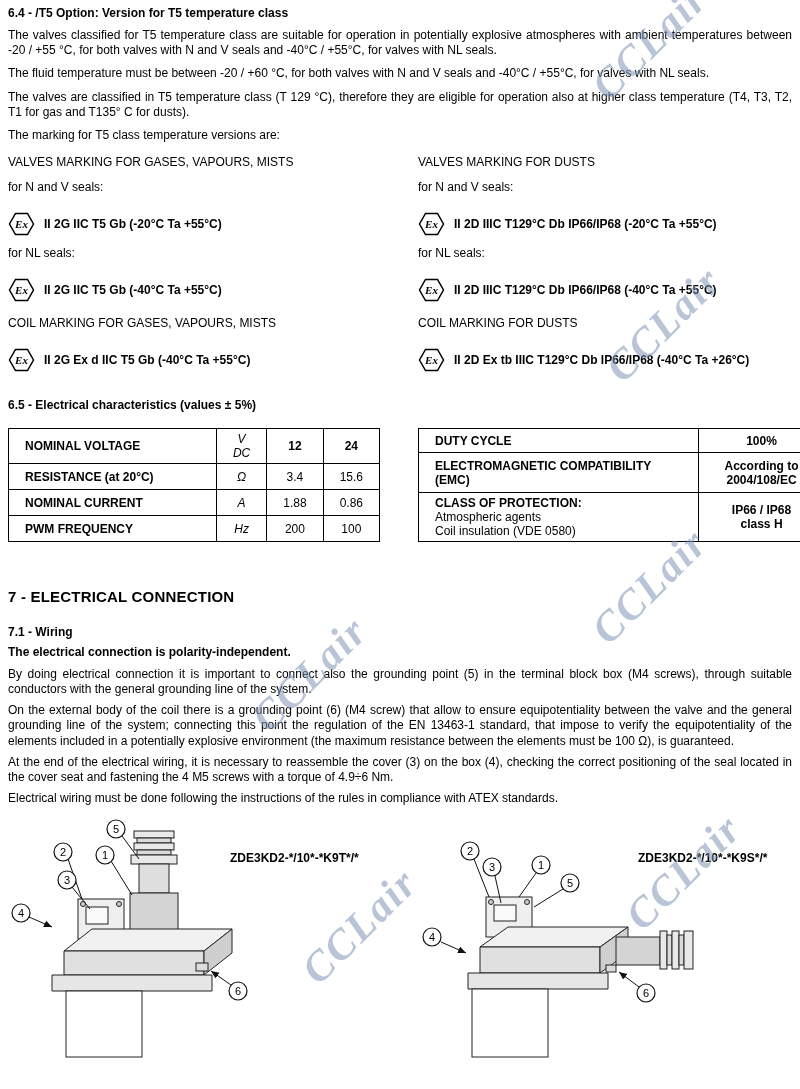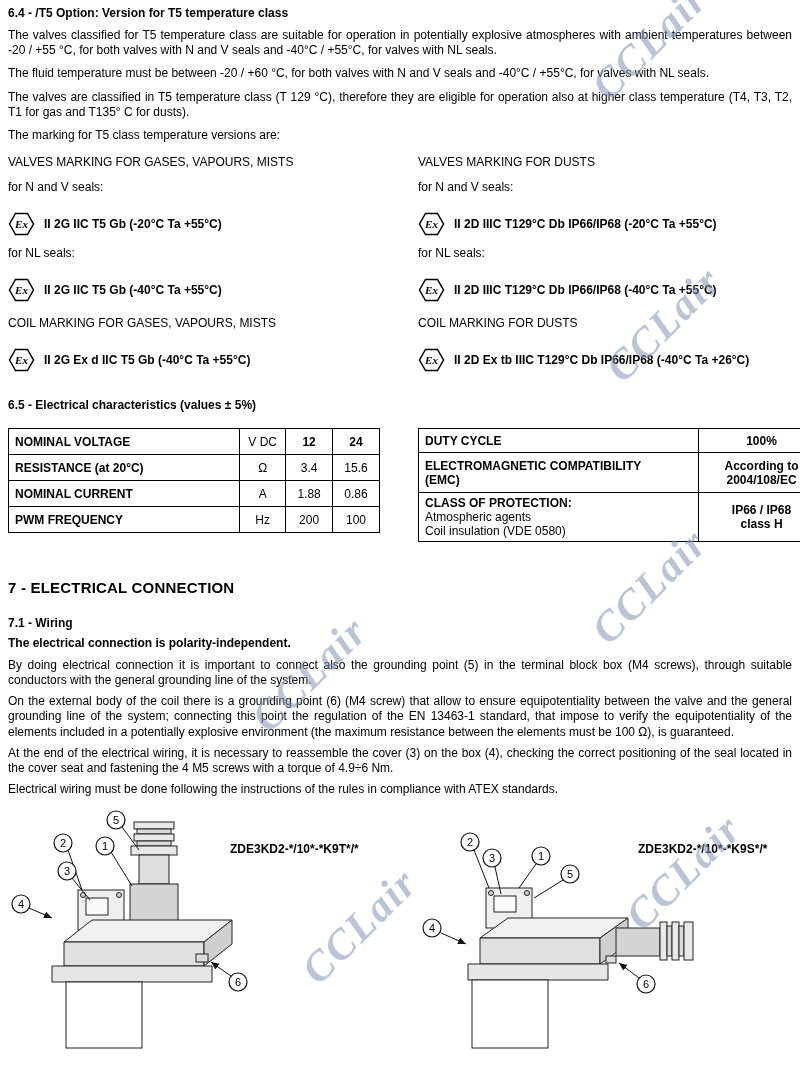--- a/index.html
+++ b/index.html
@@ -28,26 +28,26 @@
   .mhead { margin:0 0 11px; }
   .mlabel { margin:0 0 5px; }
   .mline { display:flex; align-items:center; gap:9px; margin:18px 0 10px; }
   .mline .mtext { font-weight:bold; }
   .coilhead { margin:14px 0 12px; }
   .ex-icon { flex:0 0 auto; }
 
   
   .tables-row { display:grid; grid-template-columns:410px 1fr; margin-top:16px; }
   table { border-collapse:collapse; font-size:12px; }
-  td { border:1px solid #000; padding:3px 6px; vertical-align:middle; }
+  td { border:1px solid #000; padding:3px 16px; vertical-align:middle; }
   .t-left { width:372px; }
   .t-left td { height:26px; }
   .t-left .lbl { width:232px; font-weight:bold; text-align:left; }
   .t-left .c { text-align:center; }
-  .t-left .w46 { width:46px; }
+  .t-left .w46 { width:46px;font-style:italic; }
   .t-left .w47 { width:47px; }
   .b { font-weight:bold; }
   .t-right { width:407px; }
   .t-right .lbl { width:258px; font-weight:bold; text-align:left; }
   .t-right .val { width:116px; text-align:center; font-weight:bold; }
   .t-right .sub { font-weight:normal; }
   .t-right tr:nth-child(1) td { height:24px; }
   .t-right tr:nth-child(2) td, .t-right tr:nth-child(3) td { height:40px; }
   .t-right tr:nth-child(4) td { height:56px; }
 

